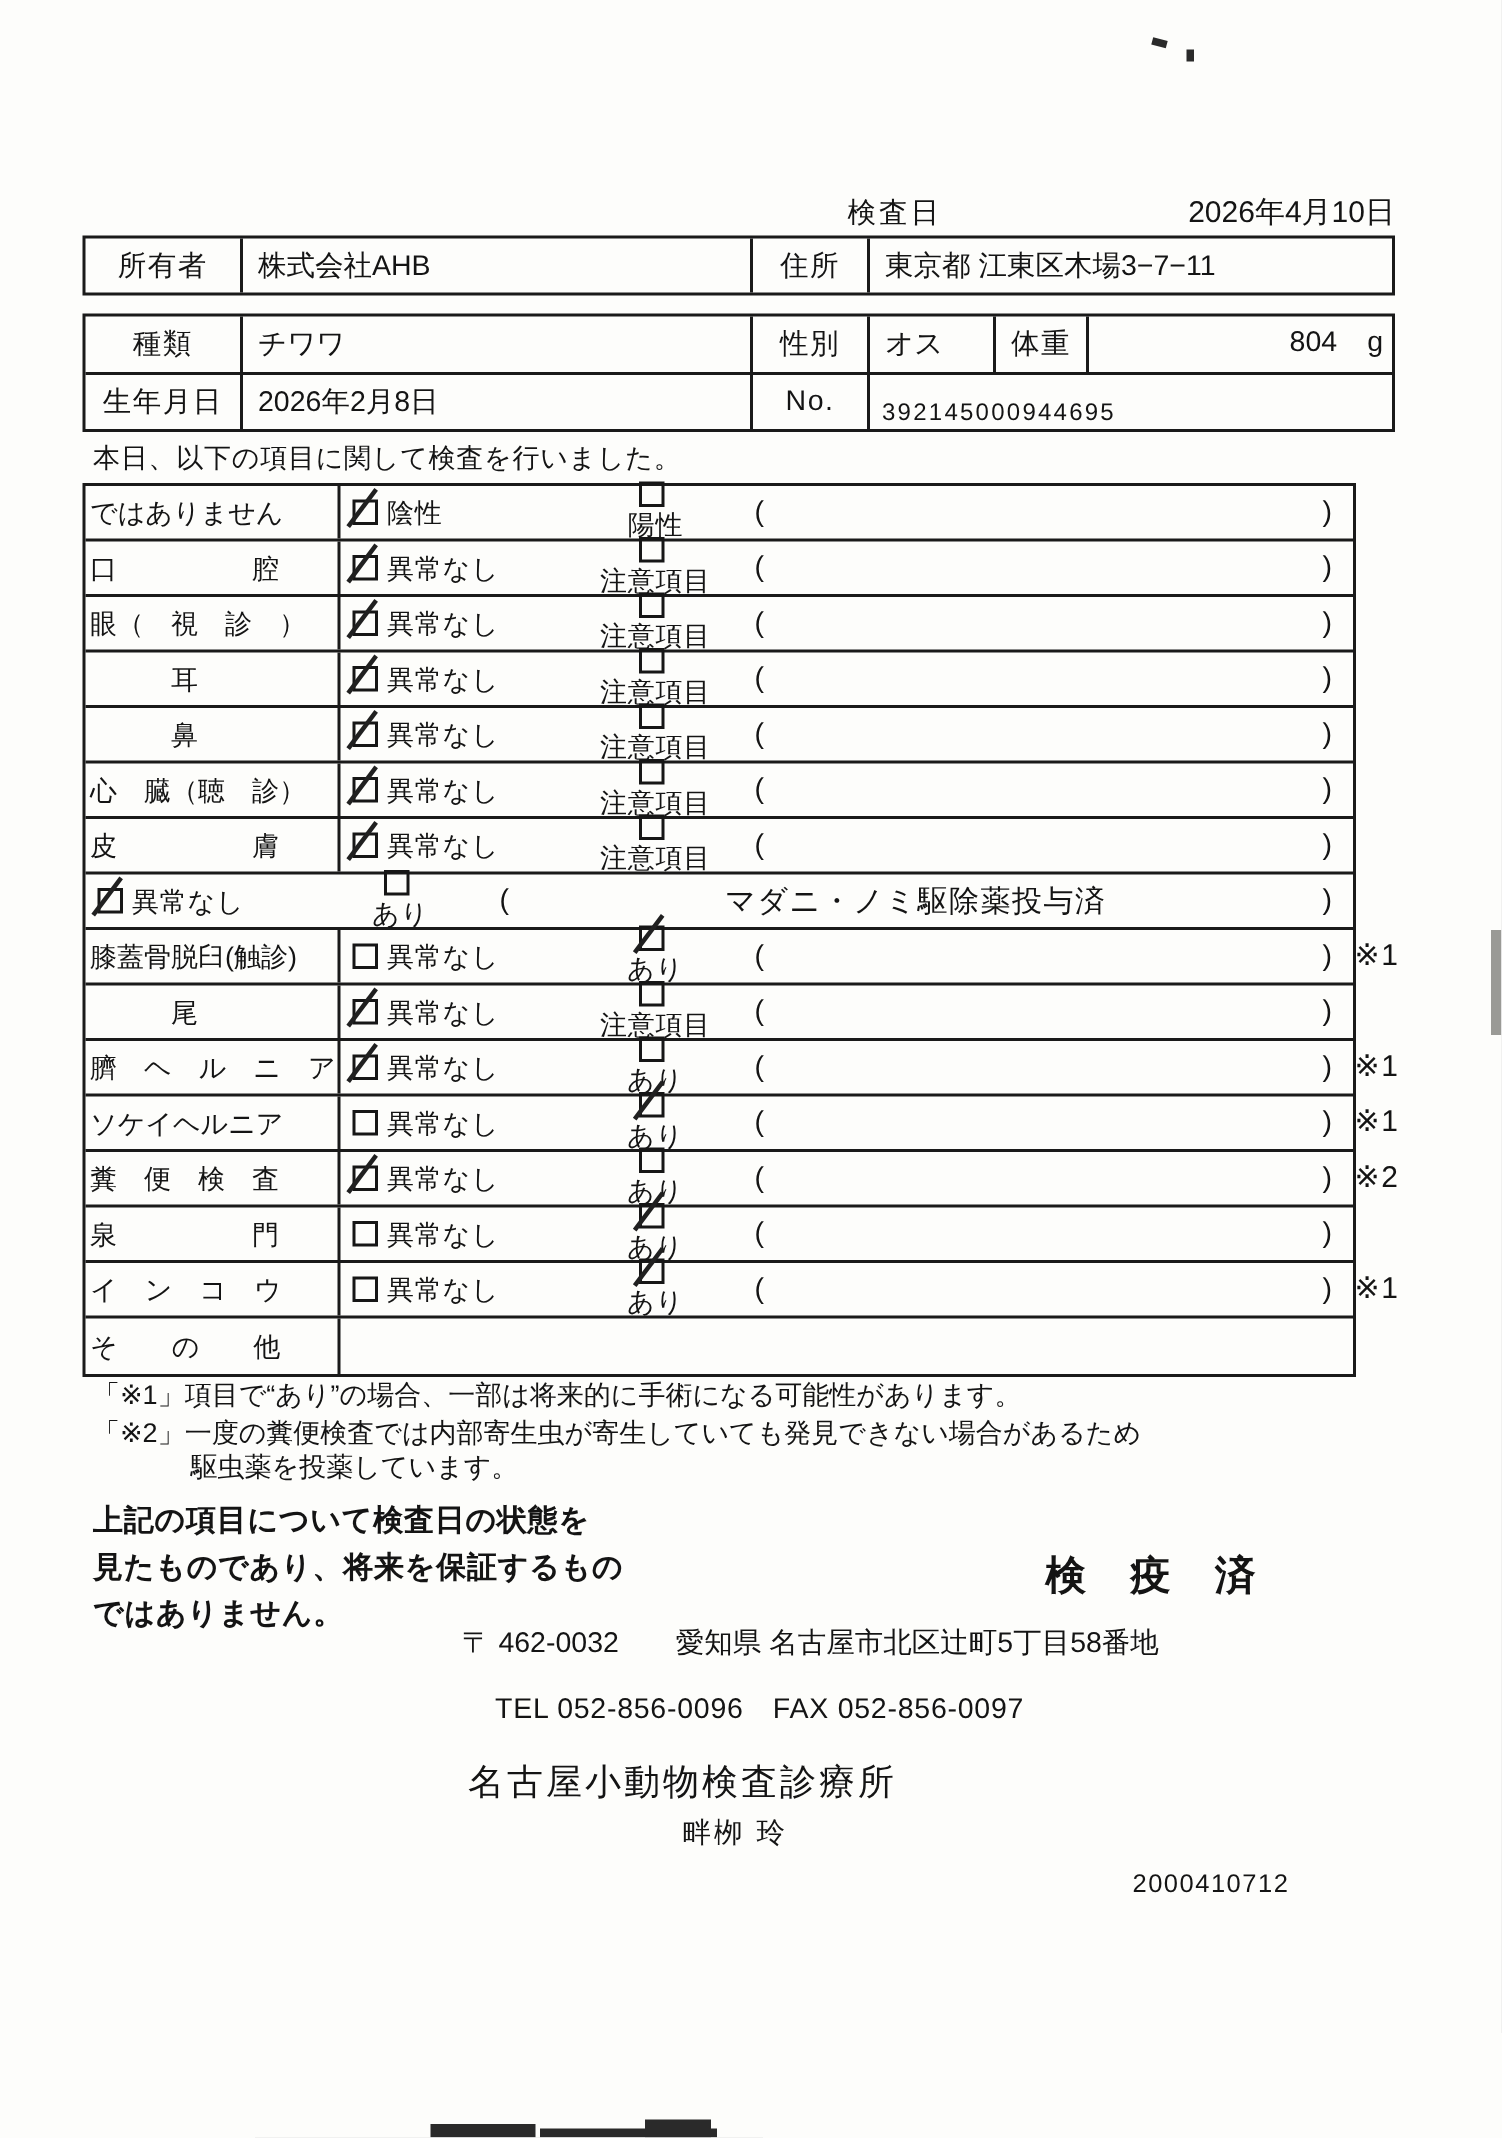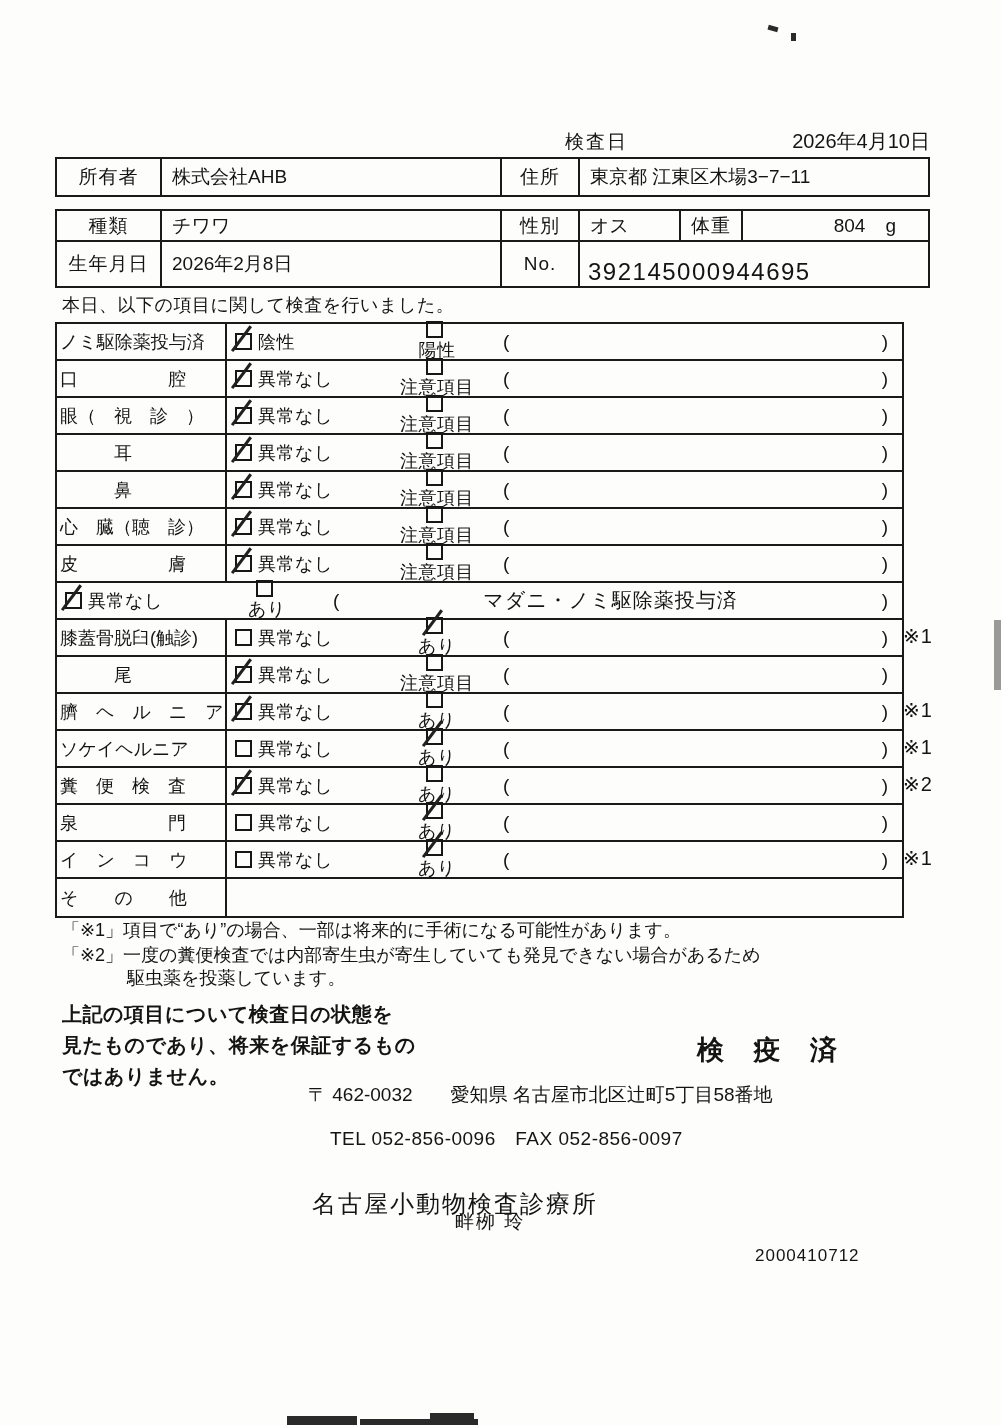--- a/index.html
+++ b/index.html
@@ -44,24 +44,24 @@
   .cell.val{padding-left:10px;}
   .br{border-right:2px solid #1a1a1a;}
   .owner-table{left:55px;top:157px;width:875px;height:40px;display:flex;}
   .pet-table{left:55px;top:209px;width:875px;height:79px;display:flex;flex-direction:column;}
   .pet-table .trow{flex:1;}
   .pet-table .trow:first-child{border-bottom:2px solid #1a1a1a;}
   .w-owner-lbl{width:105px;}
   .w-owner-val{width:340px;}
   .w-addr-lbl{width:78px;}
   .w-flex{flex:1;}
-  .w-sex-val{width:101px;}
+  .w-sex-val{width:84px;}
   .w-weight-lbl{width:62px;}
-  .weight-val{flex:1;justify-content:flex-end;padding-right:32px;gap:20px;margin-left:40px;}
-  .no-val{flex:1;padding-left:8px;font-size:24px;letter-spacing:1.5px;margin-top:16px;}
+  .weight-val{flex:1;justify-content:flex-end;padding-right:6px;gap:20px;margin-left:40px;}
+  .no-val{flex:1;padding-left:8px;font-size:16px;letter-spacing:1.5px;margin-top:16px;}
 
   .statement{left:62px;top:293px;font-size:18px;letter-spacing:0.5px;}
 
   
   .insp-table{
     position:absolute;
     left:55px;top:322px;width:845px;
     border:2px solid #1a1a1a;
     box-sizing:content-box;
   }
@@ -109,21 +109,21 @@
   .disclaimer{
     left:62px;top:999px;
     font-size:20px;font-weight:700;
     line-height:31px;
     white-space:pre-line;
     letter-spacing:0.5px;
   }
   .stamp{left:697px;top:1032px;font-size:27px;font-weight:600;letter-spacing:11px;}
   .postal{left:308px;top:1082px;font-size:19px;}
   .telfax{left:330px;top:1126px;font-size:19px;letter-spacing:0.5px;}
-  .clinic-name{left:312px;top:1172px;font-size:24px;letter-spacing:2px;margin-top:16px;}
+  .clinic-name{left:312px;top:1172px;font-size:24px;letter-spacing:2px;}
   .staff-name{left:455px;top:1209px;font-size:19px;letter-spacing:2px;}
   .serial{left:755px;top:1246px;font-size:17px;letter-spacing:1px;}
 
   
   .art{position:absolute;background:#2a2a2a;}
   .art.light{background:#9a9a96;}
 </style>
 </head>
 <body>
 
@@ -157,21 +157,21 @@
       <div class="cell val br w-owner-val">2026年2月8日</div>
       <div class="cell lbl br w-addr-lbl">No.</div>
       <div class="cell no-val">392145000944695</div>
     </div>
   </div>
 
   <div class="abs statement">本日、以下の項目に関して検査を行いました。</div>
 
   <div class="insp-table">
       <div class="irow">
-        <div class="item-cell">ノミ駆除薬投与済</div>
+        <div class="item-cell">ではありません</div>
         <div class="row-body">
           <div class="opt opt-1">
             <span class="checkbox checked"></span>
             <span class="opt-label">陰性</span>
           </div>
           <div class="opt opt-2">
             <span class="checkbox"></span>
             <span class="opt-label">陽性</span>
           </div>
           <div class="note-area">

